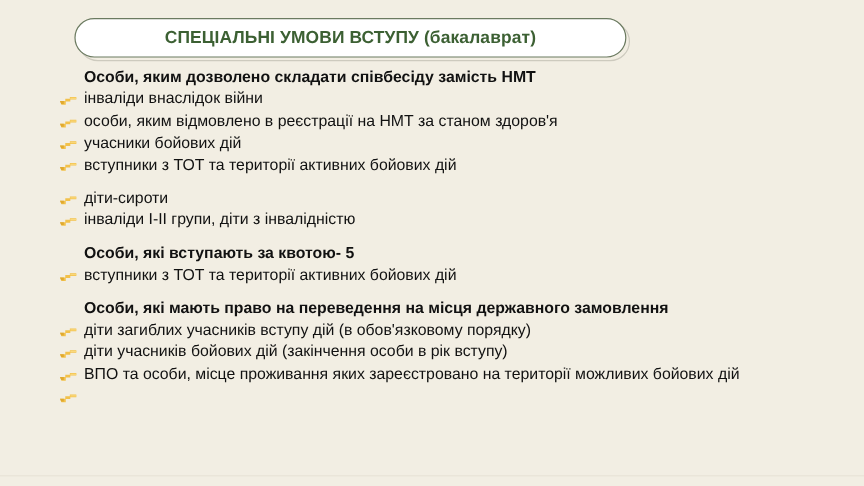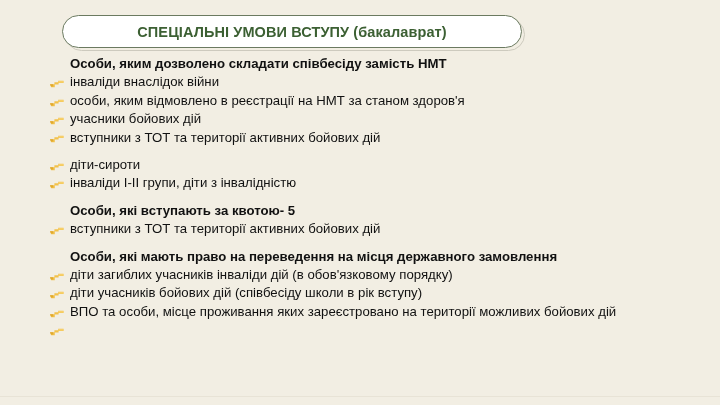--- a/index.html
+++ b/index.html
@@ -216,31 +216,31 @@
     <div class="block last">
       <div class="heading">Особи, які мають право на переведення на місця державного замовлення</div>
       <div class="bullet-row">
         <span class="bullet-icon">
           <svg width="16" height="10" viewBox="0 0 16 10" aria-hidden="true">
             <path d="M1 4.2 L5.4 4.2 L5.4 2.2 L9.2 2.2 L9.2 0.8 L14.6 0.8 L14.6 3.0 L9.6 3.0 L9.6 4.6 L5.8 4.6 L5.8 7.2 L2.2 7.2 Z" fill="#F2C14B"></path>
             <path d="M1 4.2 L4.2 4.2 L4.2 6.6 L2.0 6.6 Z" fill="#E0A92F"></path>
             <rect x="9.6" y="1.4" width="5" height="1" fill="#FAD97E"></rect>
           </svg>
         </span>
-        <span class="bullet-text">діти загиблих учасників інваліди дій (в обов'язковому порядку)</span>
-      </div>
-      <div class="bullet-row">
-        <span class="bullet-icon">
-          <svg width="16" height="10" viewBox="0 0 16 10" aria-hidden="true">
-            <path d="M1 4.2 L5.4 4.2 L5.4 2.2 L9.2 2.2 L9.2 0.8 L14.6 0.8 L14.6 3.0 L9.6 3.0 L9.6 4.6 L5.8 4.6 L5.8 7.2 L2.2 7.2 Z" fill="#F2C14B"></path>
-            <path d="M1 4.2 L4.2 4.2 L4.2 6.6 L2.0 6.6 Z" fill="#E0A92F"></path>
-            <rect x="9.6" y="1.4" width="5" height="1" fill="#FAD97E"></rect>
-          </svg>
-        </span>
-        <span class="bullet-text">діти учасників бойових дій (співбесіду школи в рік вступу)</span>
+        <span class="bullet-text">діти загиблих учасників вступу дій (в обов'язковому порядку)</span>
+      </div>
+      <div class="bullet-row">
+        <span class="bullet-icon">
+          <svg width="16" height="10" viewBox="0 0 16 10" aria-hidden="true">
+            <path d="M1 4.2 L5.4 4.2 L5.4 2.2 L9.2 2.2 L9.2 0.8 L14.6 0.8 L14.6 3.0 L9.6 3.0 L9.6 4.6 L5.8 4.6 L5.8 7.2 L2.2 7.2 Z" fill="#F2C14B"></path>
+            <path d="M1 4.2 L4.2 4.2 L4.2 6.6 L2.0 6.6 Z" fill="#E0A92F"></path>
+            <rect x="9.6" y="1.4" width="5" height="1" fill="#FAD97E"></rect>
+          </svg>
+        </span>
+        <span class="bullet-text">діти учасників бойових дій (закінчення особи в рік вступу)</span>
       </div>
       <div class="bullet-row">
         <span class="bullet-icon">
           <svg width="16" height="10" viewBox="0 0 16 10" aria-hidden="true">
             <path d="M1 4.2 L5.4 4.2 L5.4 2.2 L9.2 2.2 L9.2 0.8 L14.6 0.8 L14.6 3.0 L9.6 3.0 L9.6 4.6 L5.8 4.6 L5.8 7.2 L2.2 7.2 Z" fill="#F2C14B"></path>
             <path d="M1 4.2 L4.2 4.2 L4.2 6.6 L2.0 6.6 Z" fill="#E0A92F"></path>
             <rect x="9.6" y="1.4" width="5" height="1" fill="#FAD97E"></rect>
           </svg>
         </span>
         <span class="bullet-text">ВПО та особи, місце проживання яких зареєстровано на території можливих бойових дій</span>

